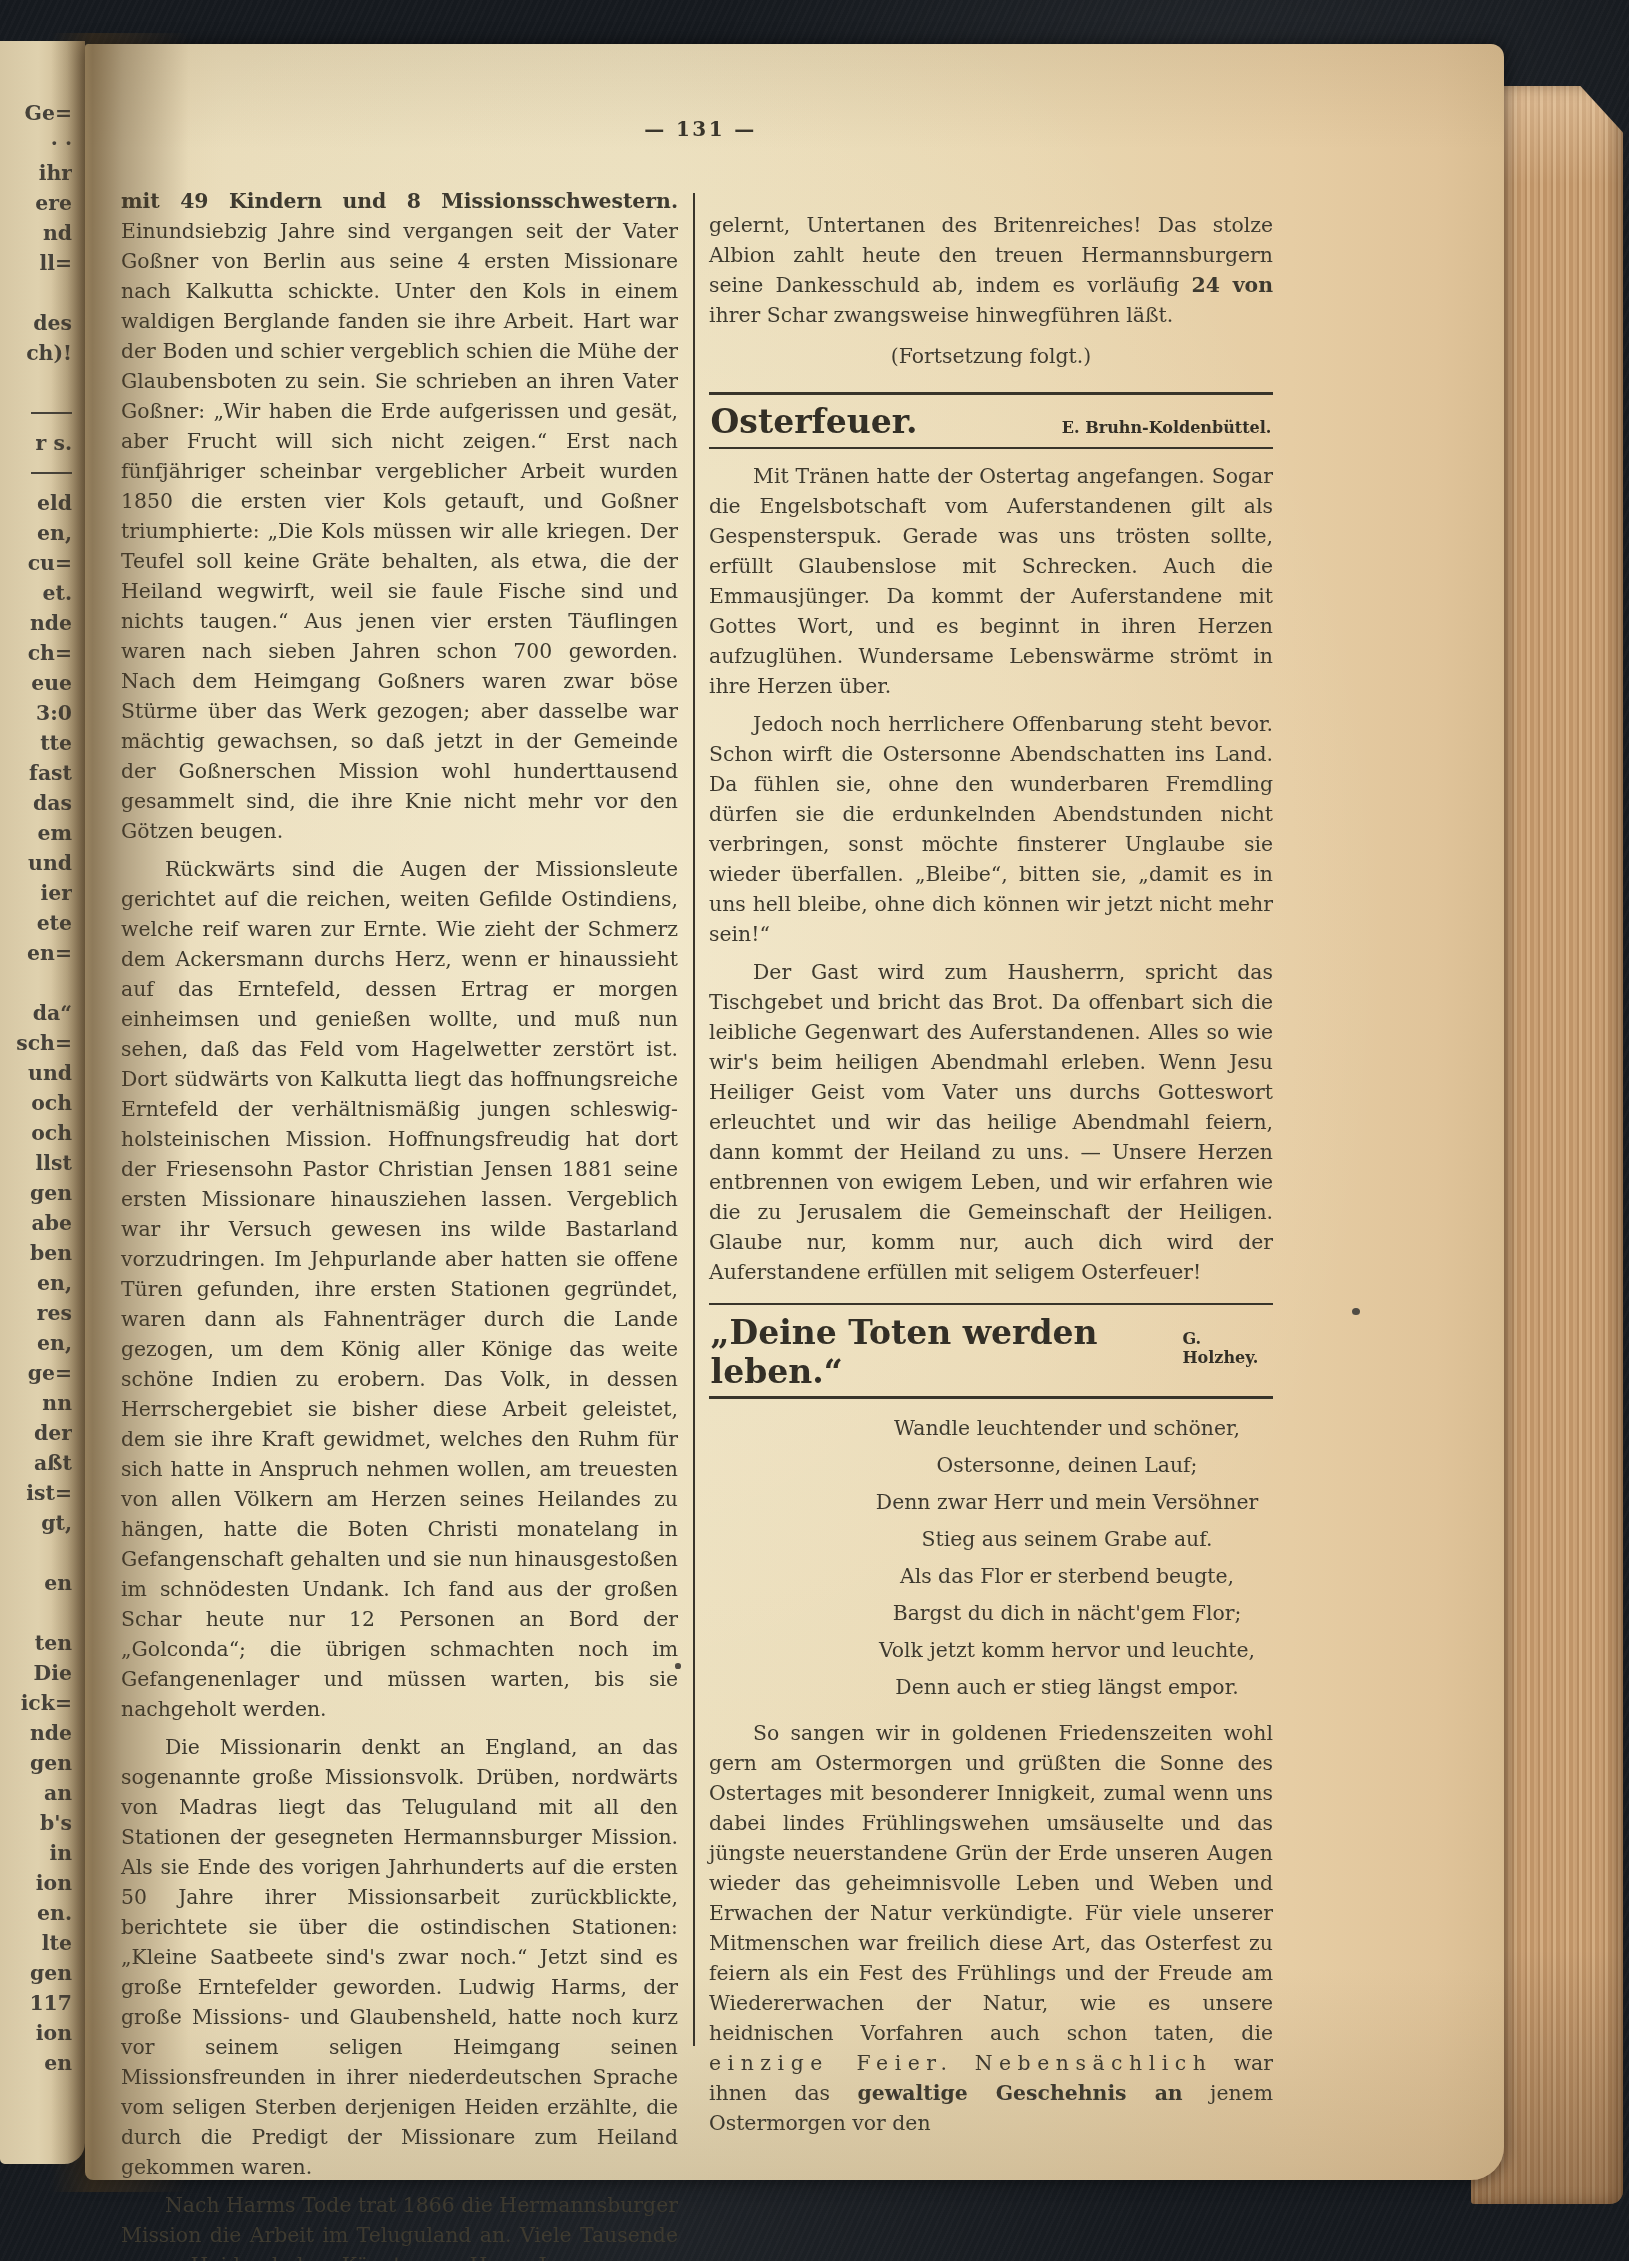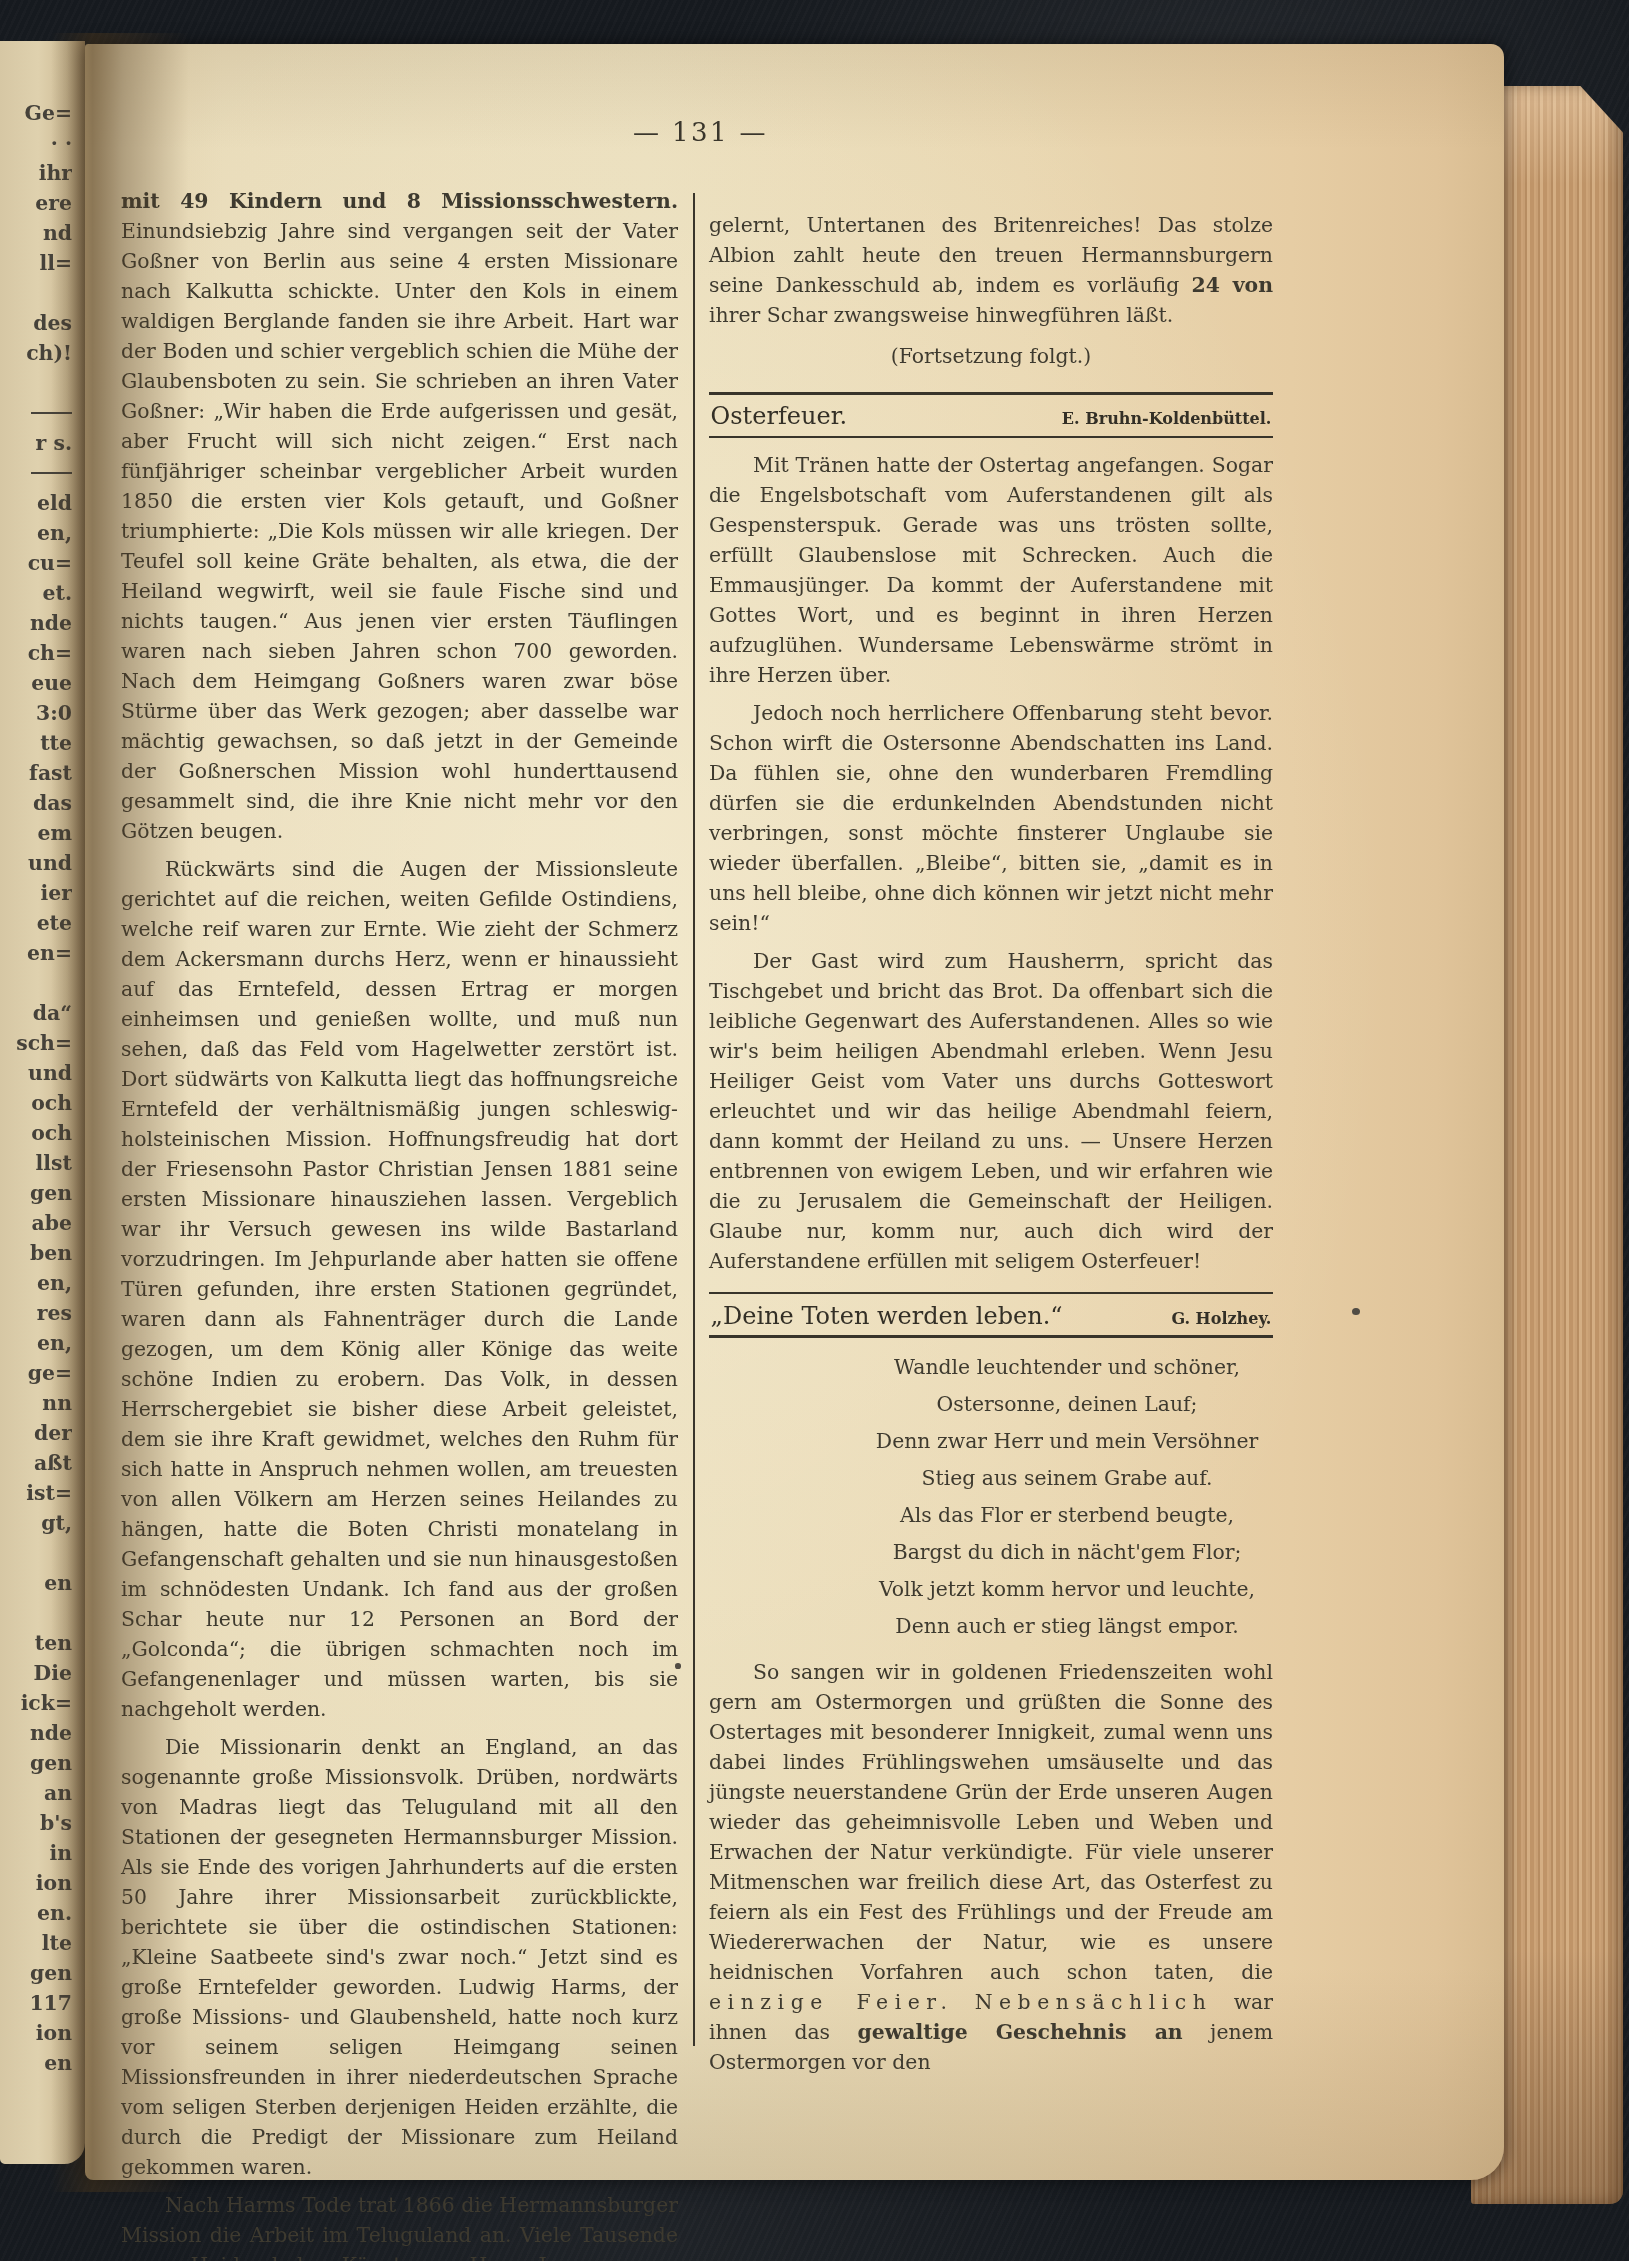--- a/index.html
+++ b/index.html
@@ -47,41 +47,41 @@
       radial-gradient(ellipse 1018px 1385px at 38% 42%, rgba(255,249,230,.38), transparent 75%),
       linear-gradient(180deg, rgba(120,95,60,.12), transparent 106px, transparent 90%, rgba(120,95,60,.2)),
       linear-gradient(90deg,#cdb488 0,#e2d2ae 37px,#e9dcba 138px,#eadebc 562px,#e9d7b1 937px,#e6cda4 1206px,#e0c49a 1352px,#d7bb90 1419px);
     border-radius:3.3px 13px 33px 8.1px;
     box-shadow:0 0 18px rgba(0,0,0,.55);
     color:#3e3a2f;
   }
 
   .page-number{
     position:absolute;top:73px;left:33px;width:1165px;text-align:center;
-    font-size:26px;font-weight:normal;letter-spacing:2.4px;color:#3a362c;
+    font-size:20px;font-weight:bold;letter-spacing:2.4px;color:#3a362c;
   }
 
   .columns{position:absolute;top:142px;left:0;width:1419px;}
   .col{position:absolute;top:0;}
   .col-left{left:36px;width:557px;}
   .col-right{left:624px;width:564px;margin-top:24px;}
   .col-divider{position:absolute;left:608px;top:6.5px;width:2.4px;height:1853px;background:#39352b;}
 
   .para{margin:0 0 8.1px 0;text-align:justify;font-size:20.4px;line-height:30px;}
   .indent{text-indent:44px;}
   .lead{font-weight:bold;}
   .bold{font-weight:bold;}
   .spaced{letter-spacing:.32em;}
 
   .center-note{text-align:center;font-size:20.4px;line-height:30px;margin:11.4px 0 21px 0;}
 
   .article-head{margin:16.3px 0 11.4px 0;}
   .rule{height:2.4px;background:#38342a;}
   .head-row{display:flex;justify-content:space-between;align-items:baseline;padding:7.3px 1.6px 5.7px 1.6px;}
-  .head-title{font-size:24px;font-weight:normal;color:#332f26;}
+  .head-title{font-size:33px;font-weight:bold;color:#332f26;}
   .head-author{font-size:16px;font-weight:bold;color:#332f26;}
 
   .poem{padding-left:152px;margin:9.8px 0 11.4px 0;text-align:center;}
   .poem-line{font-size:20.4px;line-height:37px;white-space:nowrap;}
 
   .speck{position:absolute;border-radius:50%;background:#514c44;}
   .speck-1{width:8.1px;height:7.3px;left:1267px;top:1264px;}
   .speck-2{width:5.7px;height:5.7px;left:590px;top:1619px;}
 </style>
 </head>

